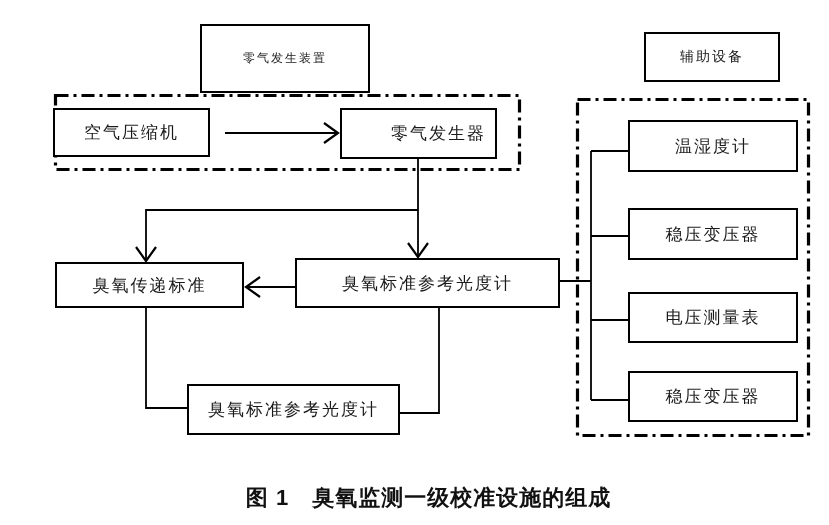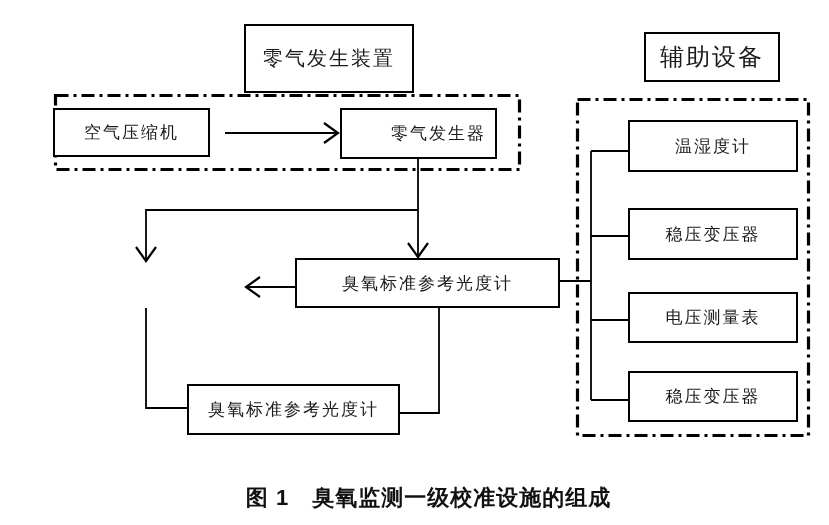--- a/index.html
+++ b/index.html
@@ -55,26 +55,27 @@
     <path d="M439 308 V413 H400" stroke="#000" stroke-width="1.8" fill="none"></path>
 
     <path d="M534 281 H591" stroke="#000" stroke-width="1.8" fill="none"></path>
     <path d="M591 151 V400" stroke="#000" stroke-width="1.8" fill="none"></path>
     <path d="M591 151 H628" stroke="#000" stroke-width="1.8" fill="none"></path>
     <path d="M591 236 H628" stroke="#000" stroke-width="1.8" fill="none"></path>
     <path d="M591 320 H628" stroke="#000" stroke-width="1.8" fill="none"></path>
     <path d="M591 400 H628" stroke="#000" stroke-width="1.8" fill="none"></path>
   </svg>
 
-  <div class="box group-title" style="left:200px;top:24px;width:170px;height:69px;font-size:20px;margin-left:44px;">零气发生装置</div>
-  <div class="box group-title" style="left:644px;top:32px;width:136px;height:50px;font-size:24px;">辅助设备</div>
+  <div class="box group-title" style="left:200px;top:24px;width:170px;height:69px;font-size:12px;">零气发生装置</div>
+  <div class="box group-title" style="left:644px;top:32px;width:136px;height:50px;font-size:14px;">辅助设备</div>
 
   <div class="box" style="left:53px;top:108px;width:157px;height:49px;">空气压缩机</div>
   <div class="box" style="left:340px;top:108px;width:157px;height:51px;padding-left:40px;">零气发生器</div>
 
+  <div class="box" style="left:55px;top:262px;width:189px;height:46px;">臭氧传递标准</div>
   <div class="box" style="left:295px;top:258px;width:265px;height:50px;">臭氧标准参考光度计</div>
   <div class="box" style="left:187px;top:384px;width:213px;height:51px;">臭氧标准参考光度计</div>
 
   <div class="box" style="left:628px;top:120px;width:170px;height:52px;">温湿度计</div>
   <div class="box" style="left:628px;top:208px;width:170px;height:52px;">稳压变压器</div>
   <div class="box" style="left:628px;top:292px;width:170px;height:51px;">电压测量表</div>
   <div class="box" style="left:628px;top:371px;width:170px;height:51px;">稳压变压器</div>
 
   <div class="caption">图 1　臭氧监测一级校准设施的组成</div>
 </div>

